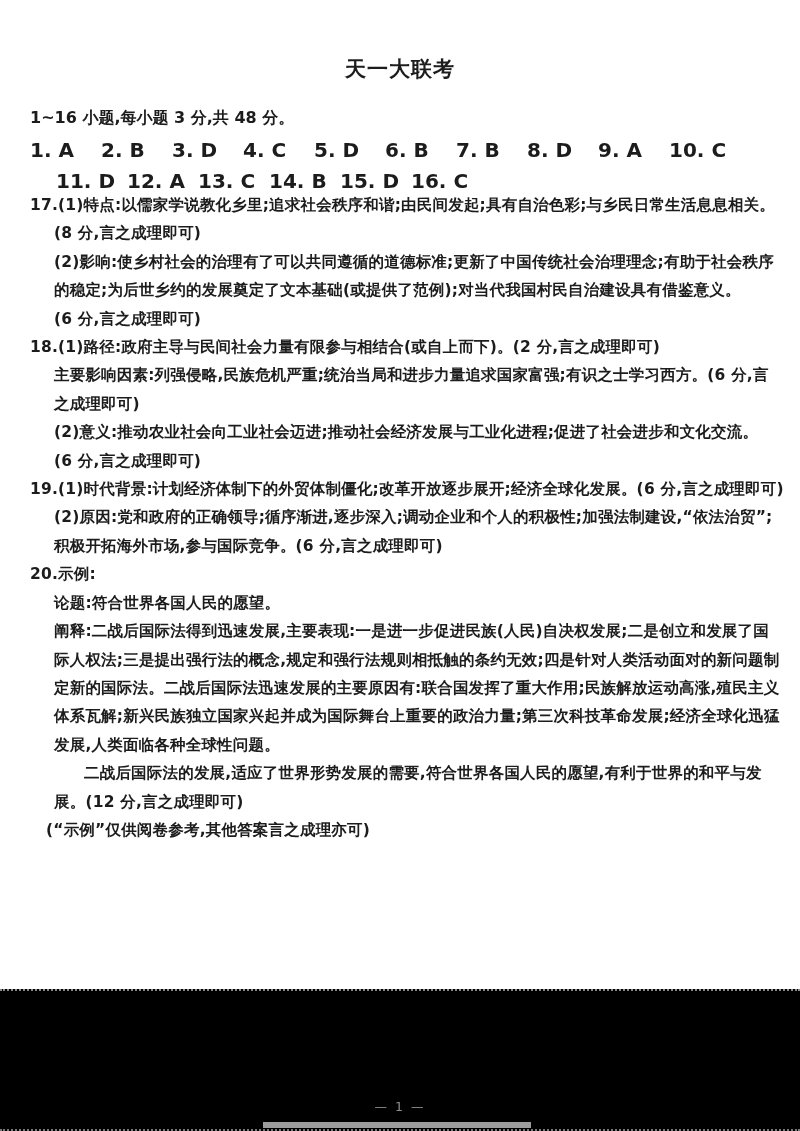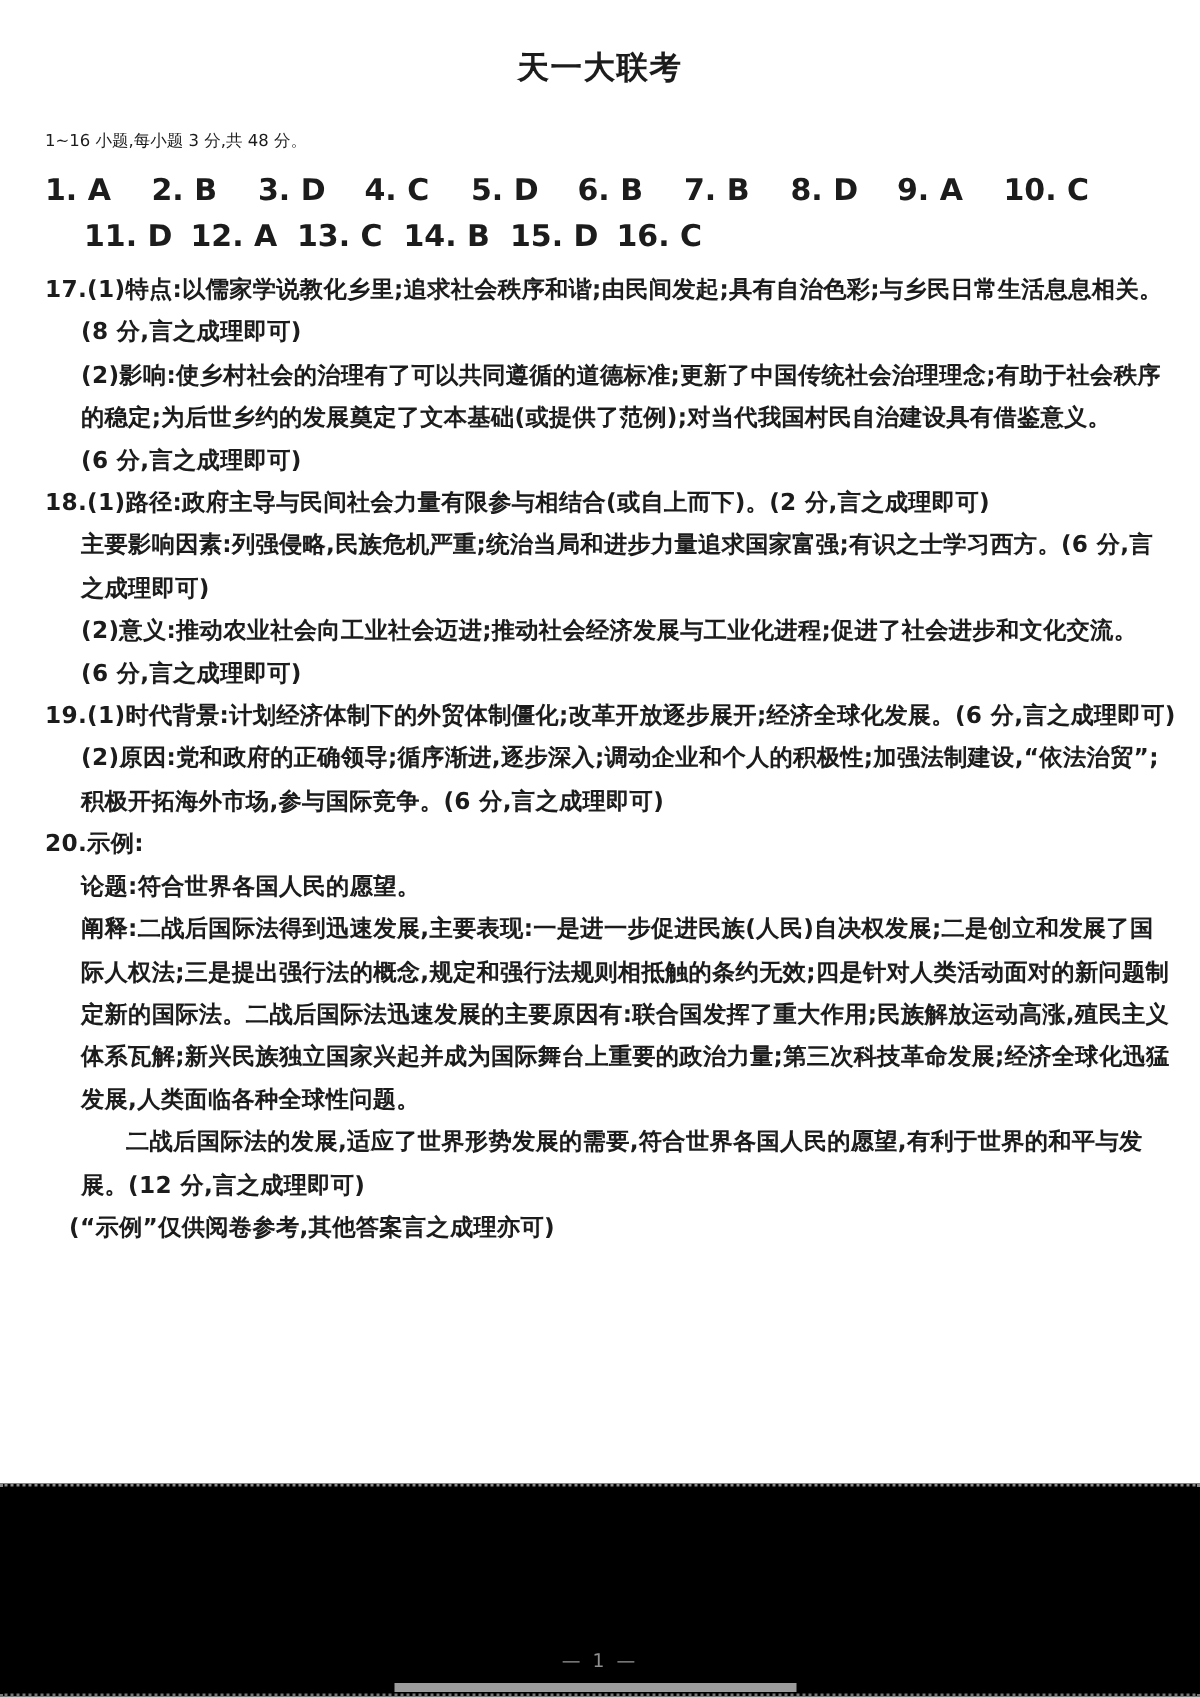--- a/index.html
+++ b/index.html
@@ -9,37 +9,37 @@
     background: #ffffff;
     font-family: "DejaVu Sans", sans-serif;
     color: #1c1c1c;
     position: relative;
     overflow: hidden;
   }
   .page { position: absolute; inset: 0; width: 800px; height: 1131px; }
 
   
   header { padding-top: 33px; text-align: center; }
-  .t1 { font-size: 21px; line-height: 24px; font-weight: 700; letter-spacing: 1px; }
+  .t1 { font-size: 21px; line-height: 24px; font-weight: 700; letter-spacing: 1px; margin-top: 24px; }
   .t2 { margin-top: 10px; font-size: 23px; line-height: 26px; font-weight: 700; letter-spacing: 0.5px; }
   .t3 { margin-top: 16px; font-size: 28px; line-height: 32px; font-weight: 700; letter-spacing: 3px; }
 
   
   main { padding: 0 20px 0 30px; }
-  .instr { margin-top: 27px; font-size: 11px; line-height: 20px; font-weight: 400; }
+  .instr { margin-top: 27px; font-size: 16px; line-height: 20px; font-weight: 700; }
   .mc-row {
     display: grid;
     grid-template-columns: repeat(10, 71px);
     font-size: 20px; line-height: 20px; font-weight: 700;
   }
   .mc-row.r1 { margin-top: 12px; }
   .mc-row.r2 { margin-top: 11px; margin-left: 26px; }
 
   section { margin: 0; }
-  .answers { margin-top: 12px; }
+  .answers { }
   .ln {
     font-size: 15.5px;
     line-height: 28.4px;
     font-weight: 700;
     white-space: nowrap;
     letter-spacing: 0.2px;
   }
   .ind  { margin-left: 24px; }
   .ind2 { margin-left: 54px; }
   .note { margin-left: 16px; }

